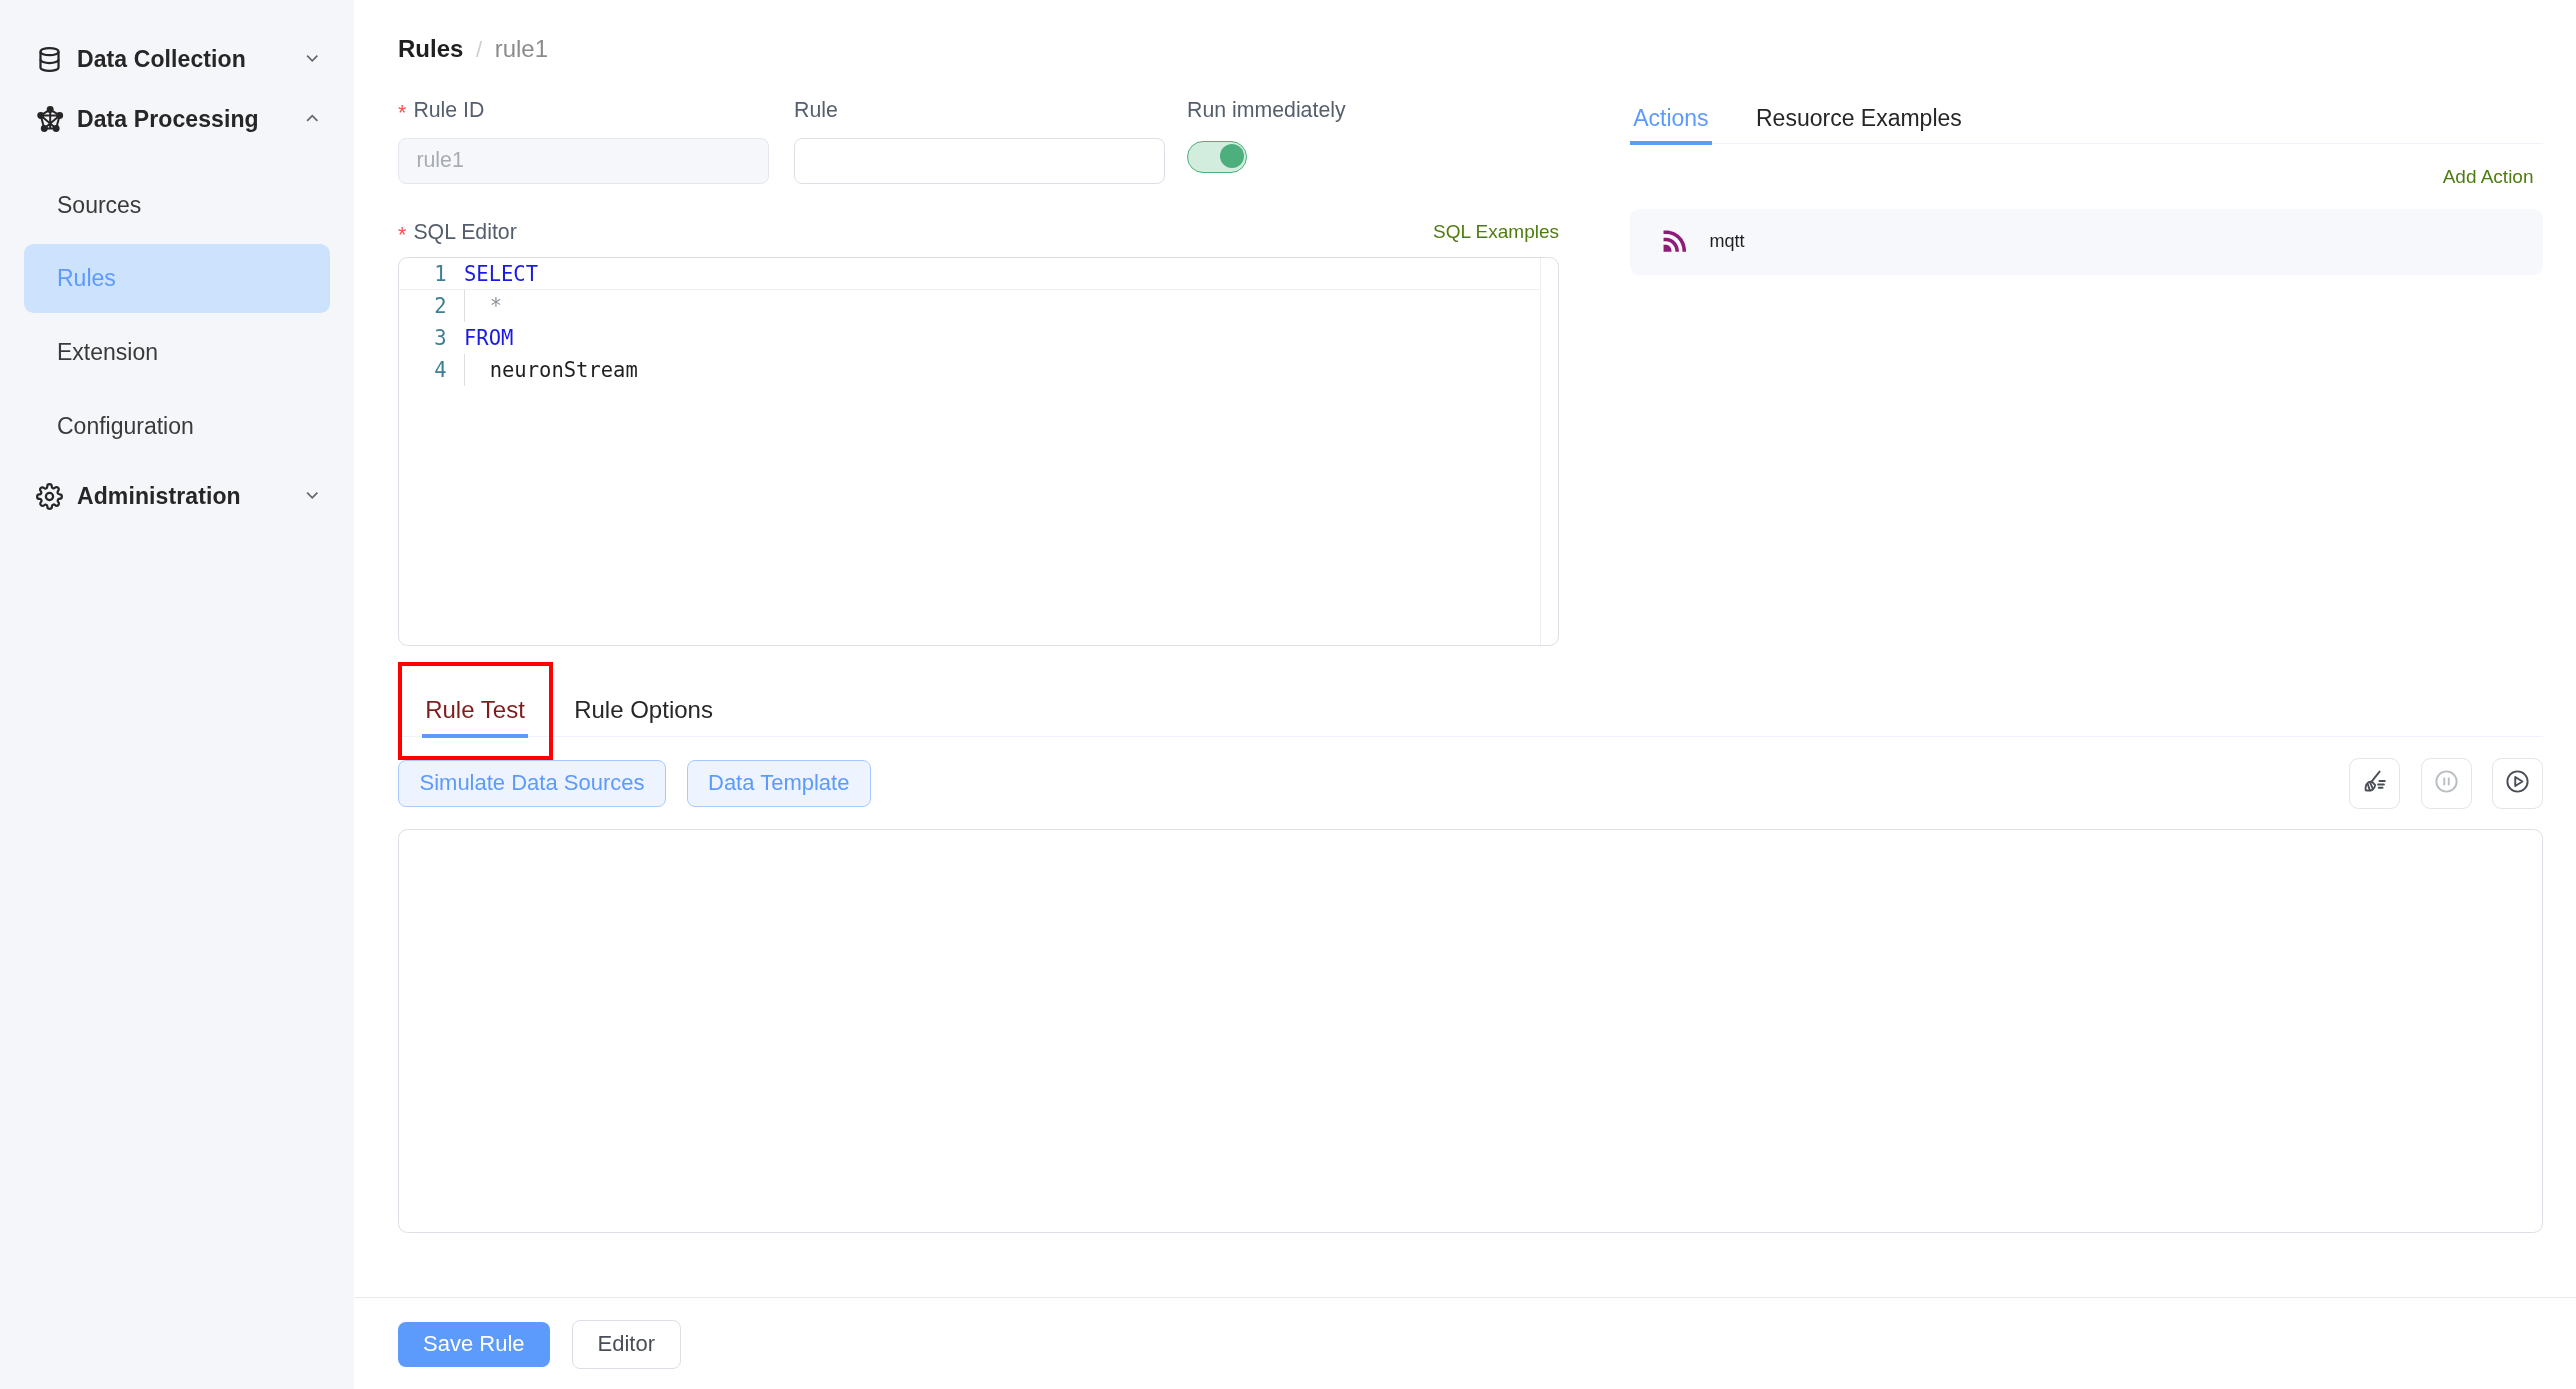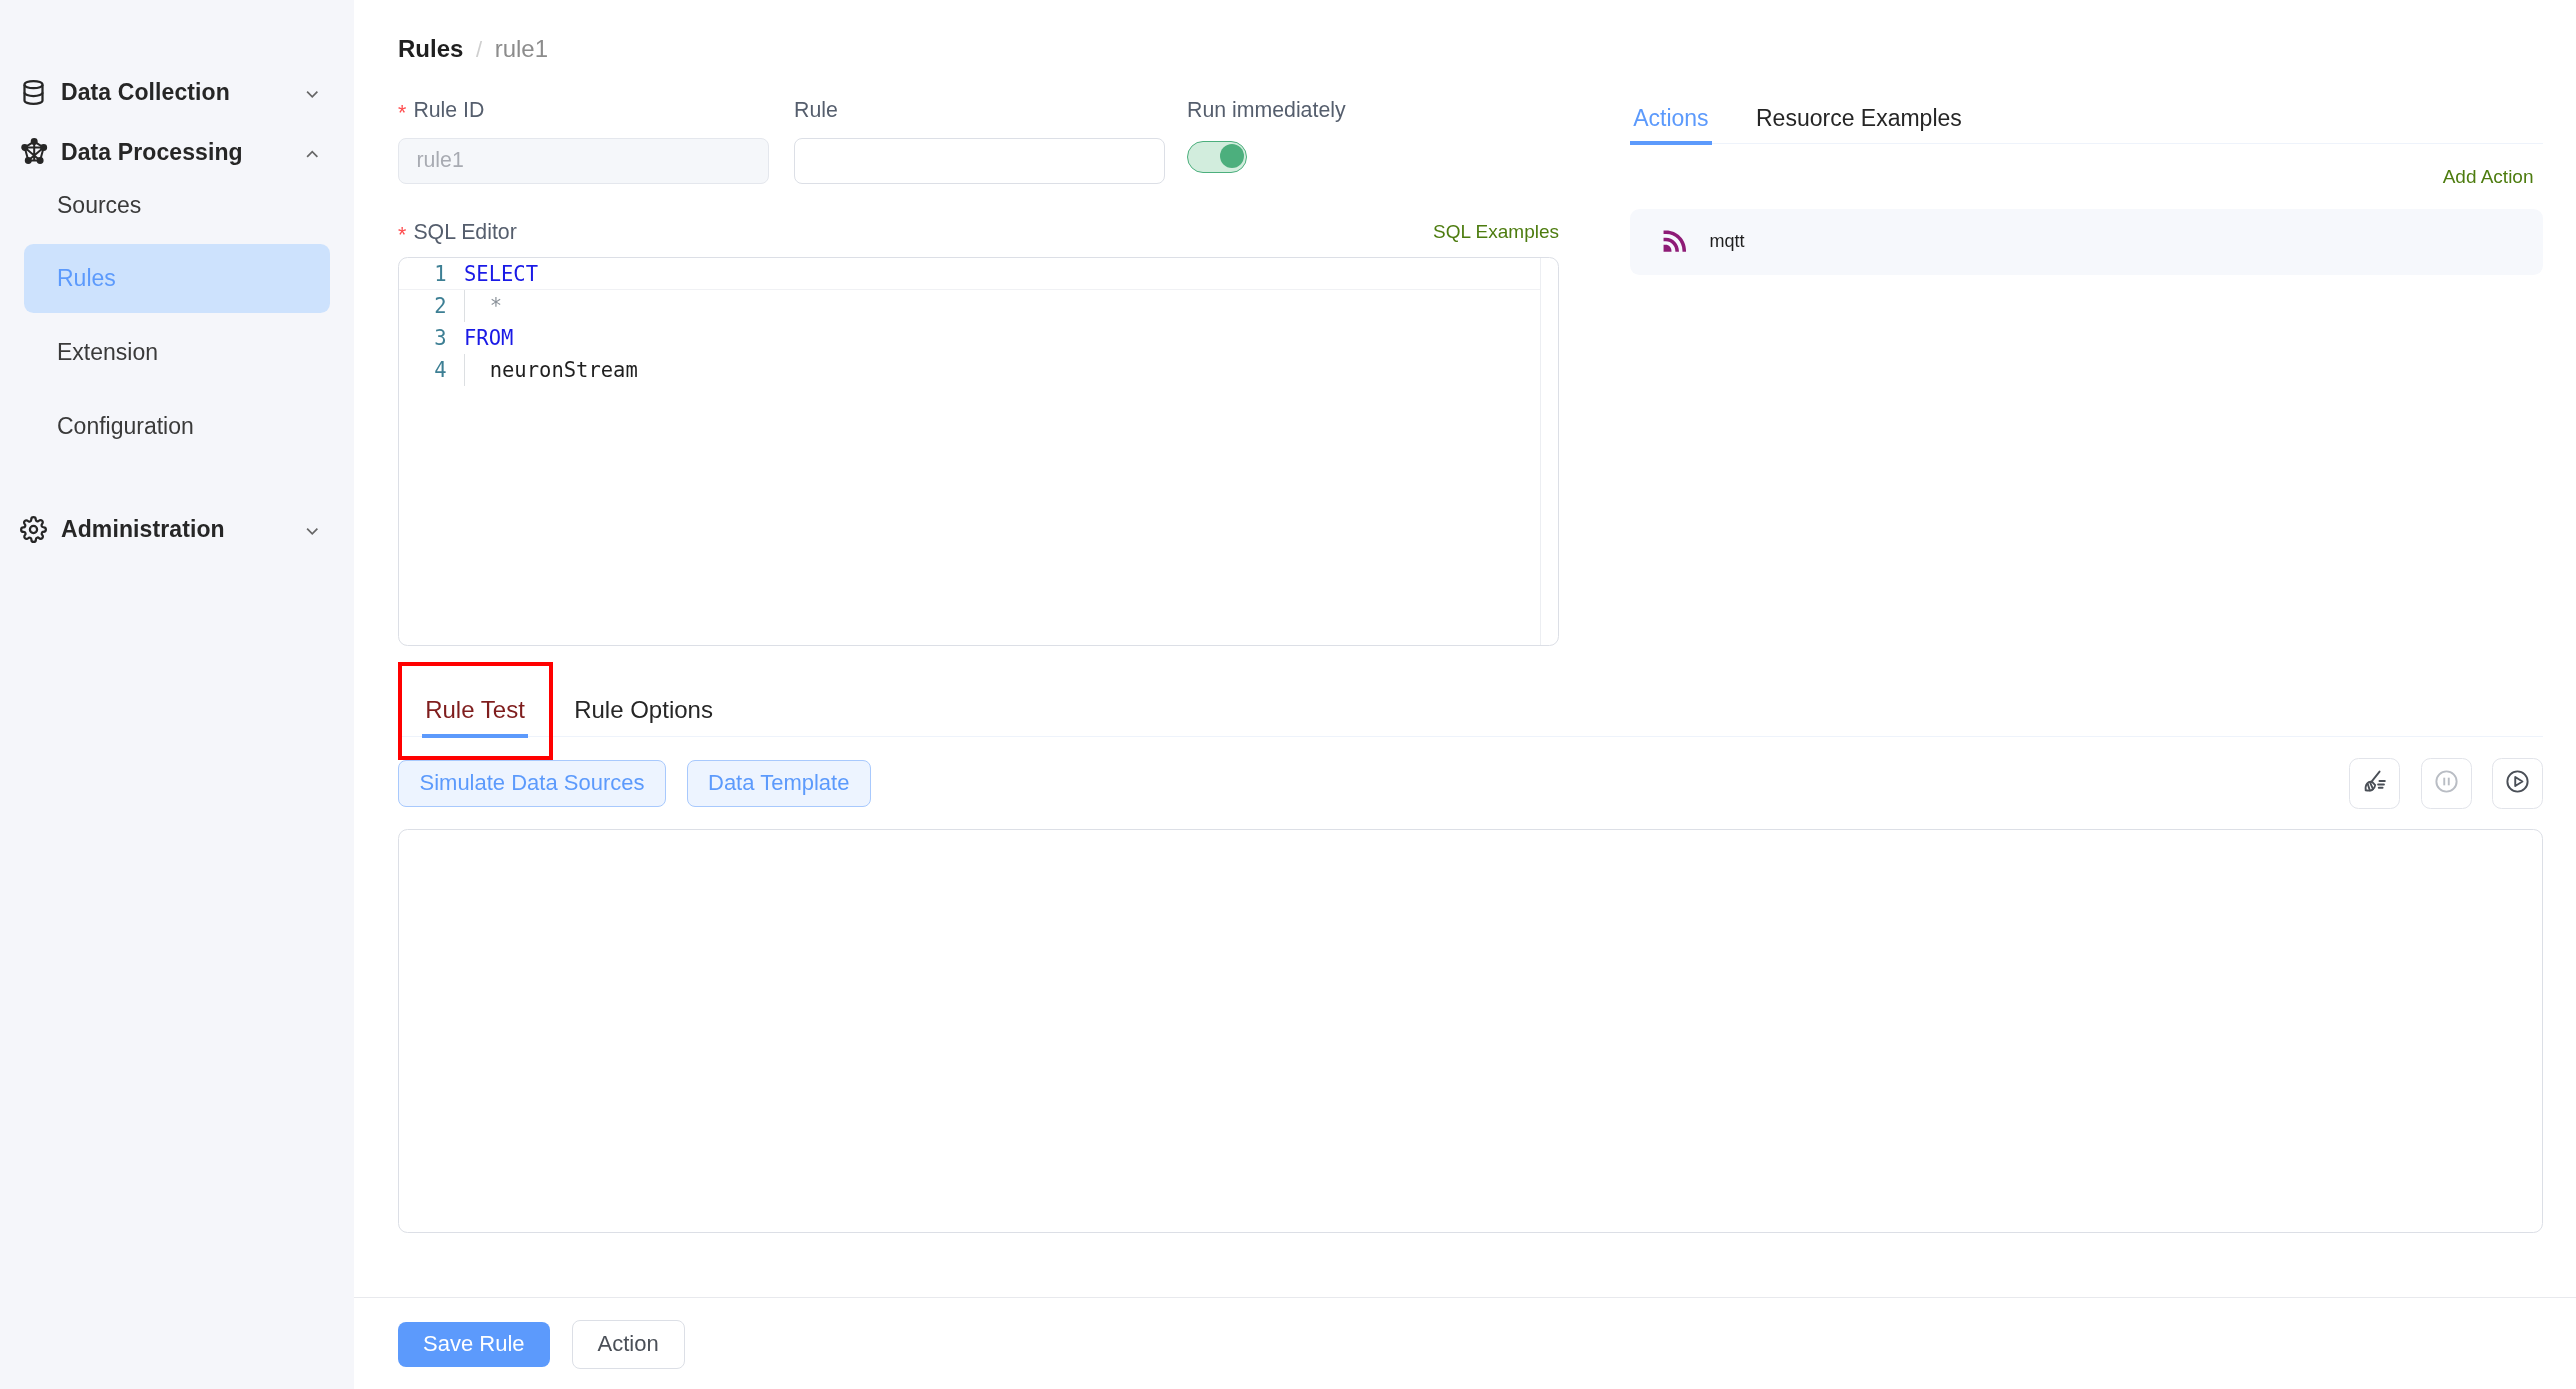--- a/index.html
+++ b/index.html
@@ -21,23 +21,23 @@
   
   .sidebar {
     width: 354px;
     min-width: 354px;
     height: 1390px;
     background: #f5f6fa;
     padding-top: 46px;
   }
   .nav-group-header {
     display: flex;
-    align-items: flex-end;
+    align-items: flex-start;
     height: 60px;
-    padding: 0 30px 0 20px;
+    padding: 0 30px 0 36px;
     cursor: pointer;
     user-select: none;
   }
   .nav-group-icon {
     width: 33px;
     min-width: 33px;
     display: flex;
     align-items: center;
     justify-content: flex-start;
     color: #262626;
@@ -640,17 +640,17 @@
           </div>
         </div>
 
         <div class="result-box"></div>
       </div>
 
     </div>
 
     <div class="footer">
       <button class="btn-primary">Save Rule</button>
-      <button class="btn-default">Action</button>
+      <button class="btn-default">Editor</button>
     </div>
   </main>
 </div>
 
 
 </body></html>

